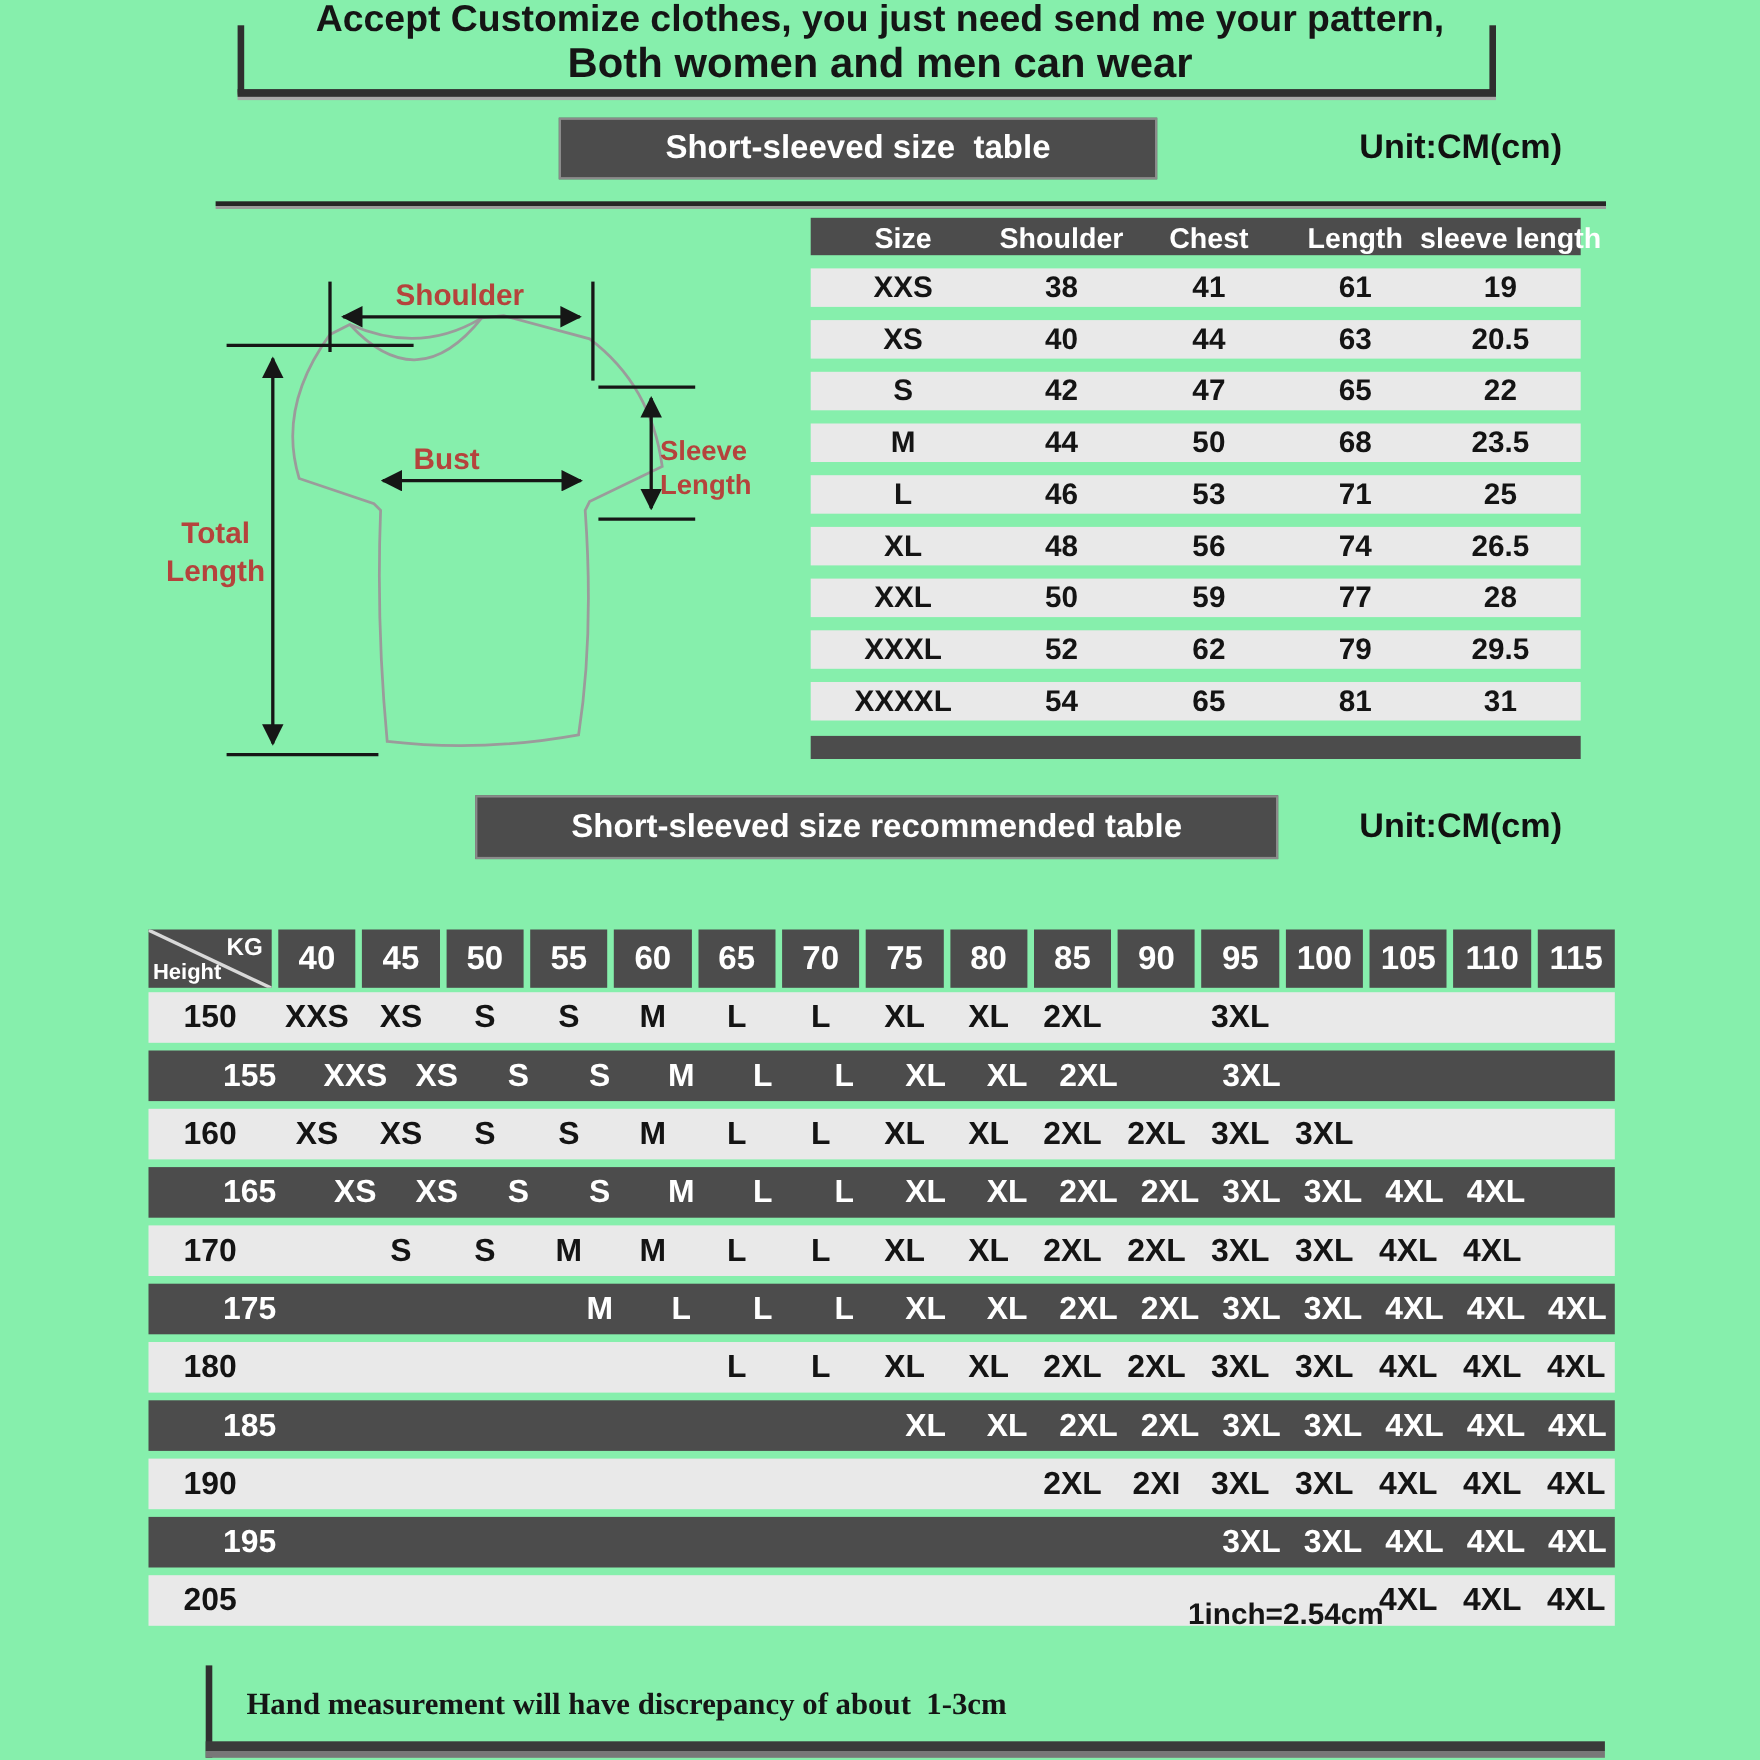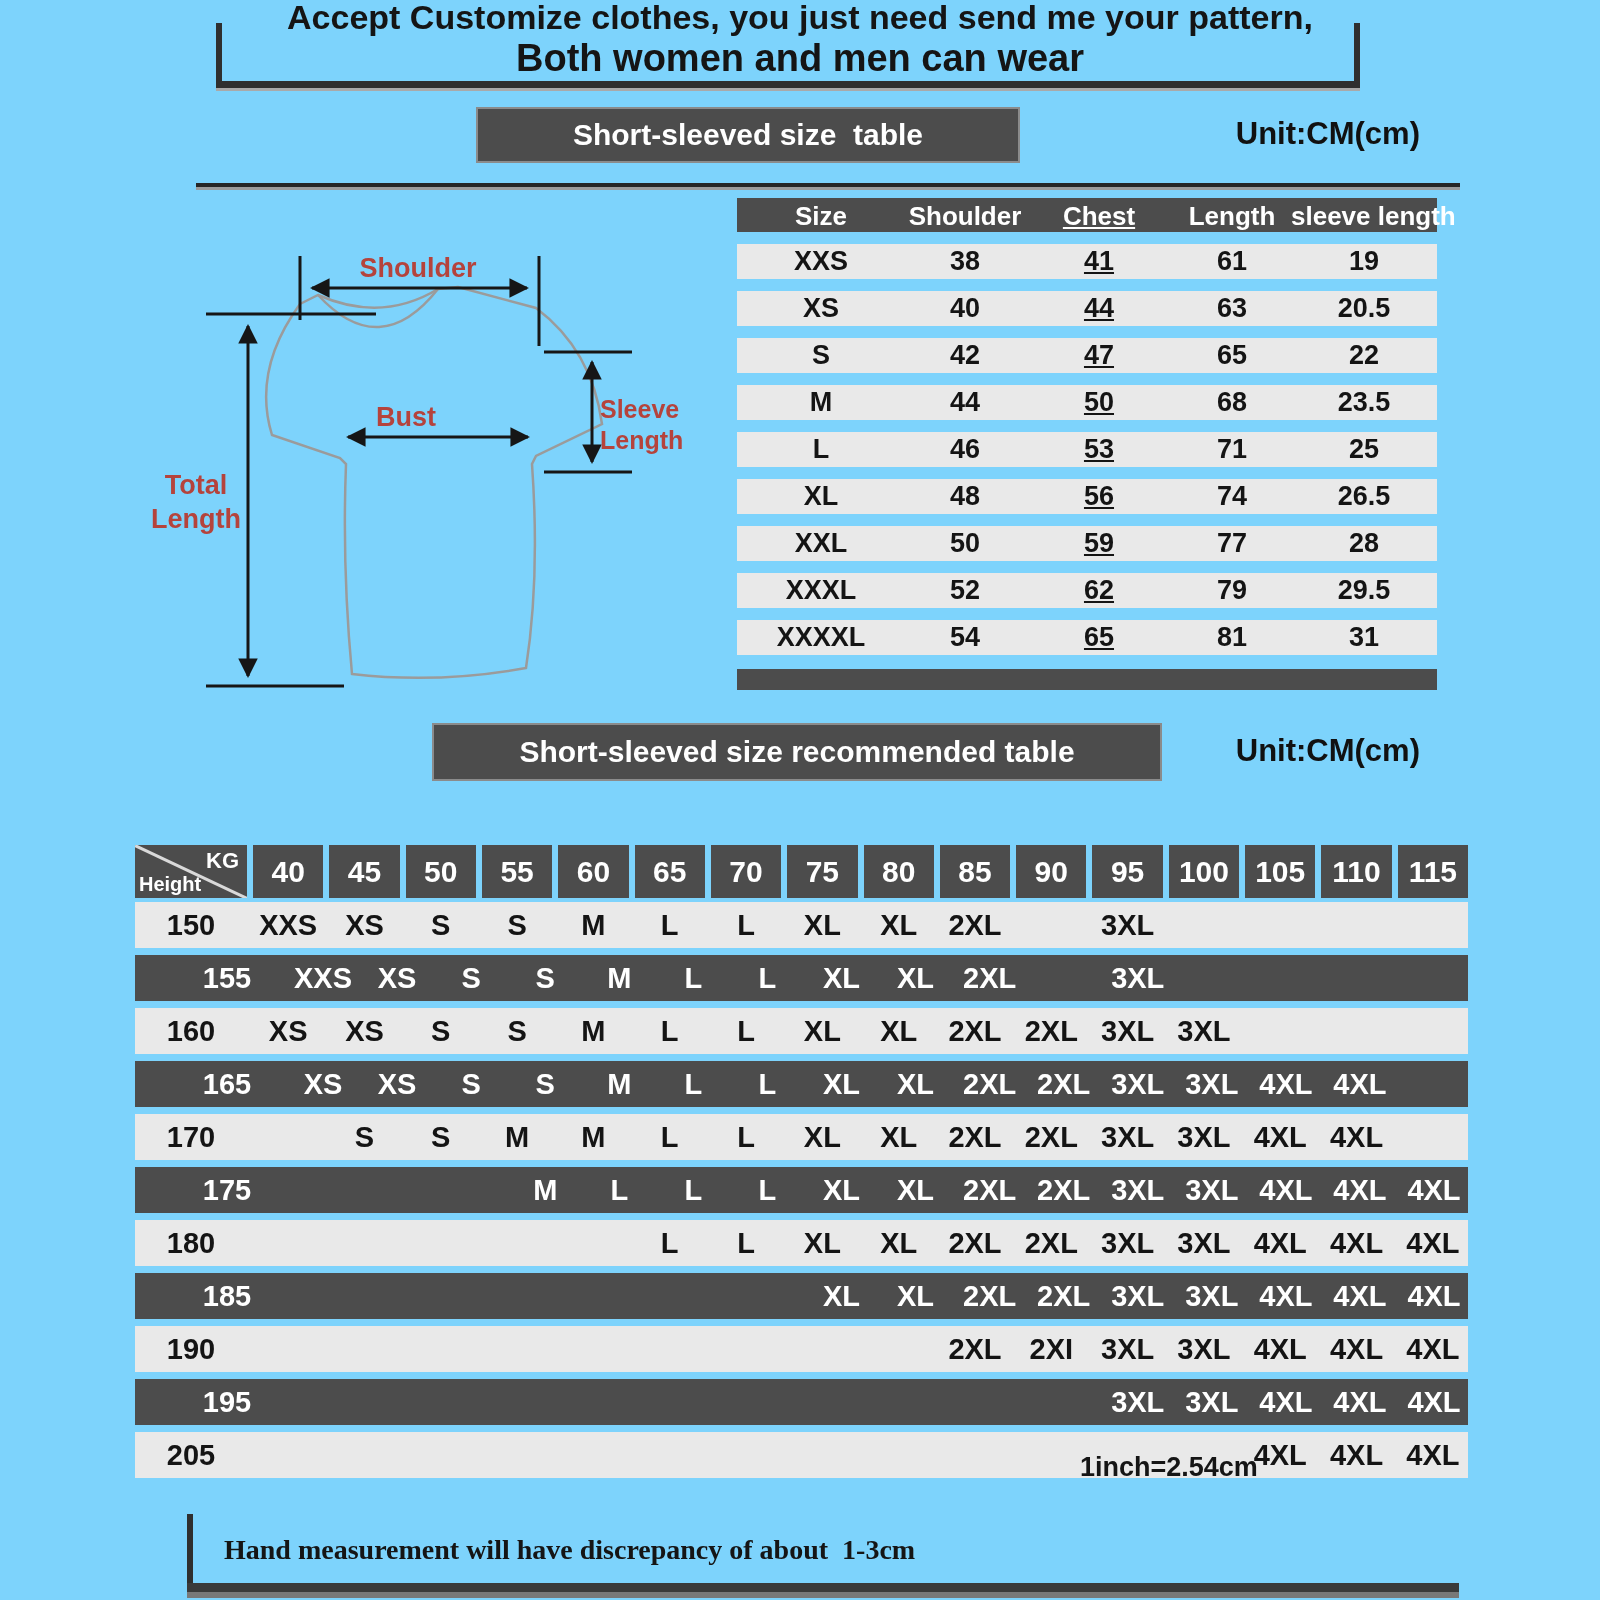--- a/index.html
+++ b/index.html
@@ -1,50 +1,50 @@
 <!DOCTYPE html>
 <html><head>
 <meta charset="utf-8">
 <style>
   html,body{margin:0;padding:0;background:#fff;}
-  .page{position:relative;width:1600px;height:1600px;background:#7dd3fc;overflow:hidden;
+  .page{position:relative;width:1600px;height:1600px;background:#86efac;overflow:hidden;
         font-family:"Liberation Sans",sans-serif;font-weight:bold;color:#151515;}
   .pre{white-space:pre;}
 
   
   .hdr-line1{position:absolute;top:-2px;left:0;width:1600px;text-align:center;font-size:34px;line-height:38px;}
   .hdr-line2{position:absolute;top:38px;left:0;width:1600px;text-align:center;font-size:38px;line-height:40px;}
   .frame-left{position:absolute;left:216px;top:23px;width:6px;height:63px;background:#2f2f2f;}
   .frame-right{position:absolute;left:1354px;top:23px;width:6px;height:63px;background:#2f2f2f;}
   .frame-bottom{position:absolute;left:216px;top:81px;width:1144px;height:7px;background:#2f2f2f;box-shadow:0 3px 0 #a9a9a9;}
 
   
   .banner{position:absolute;background:#4c4c4c;border:2px solid #8b8b8b;color:#fff;
           display:flex;align-items:center;justify-content:center;font-size:30px;}
-  .banner1{left:476px;top:107px;width:540px;height:52px;}
+  .banner1{left:508px;top:107px;width:540px;height:52px;}
   .banner2{left:432px;top:723px;width:726px;height:54px;}
   .unit{position:absolute;width:240px;text-align:right;font-size:31px;color:#111;}
   .unit1{left:1180px;top:116px;}
   .unit2{left:1180px;top:733px;}
 
   .divider{position:absolute;left:196px;top:183px;width:1264px;height:7px;
            background:linear-gradient(#262626 0 55%,#9b9b9b 55% 100%);}
 
   
   .diagram{position:absolute;left:140px;top:228px;width:560px;height:462px;}
 
   
   .size-table{position:absolute;left:737px;top:198px;width:700px;}
   .st-header{height:34px;background:#4c4c4c;color:#fff;display:flex;align-items:flex-end;font-size:26px;}
   .st-row{height:35px;margin-top:12px;background:#e9e9e9;display:flex;align-items:center;font-size:27px;color:#141414;}
   .st-body{margin-top:6px;}
   .st-cell{text-align:center;white-space:nowrap;}
   .st-cell:nth-child(1){width:168px;}
   .st-cell:nth-child(2){width:120px;}
-  .st-cell:nth-child(3){width:148px;text-decoration:underline;}
+  .st-cell:nth-child(3){width:148px;}
   .st-cell:nth-child(4){width:118px;}
   .st-cell:nth-child(5){width:146px;}
   .st-footer{height:21px;margin-top:14px;background:#4c4c4c;}
 
   
   .matrix{position:absolute;left:135px;top:845px;width:1333px;font-size:29px;}
   .mx-header{display:grid;grid-template-columns:112px repeat(16,1fr);column-gap:6px;height:53px;margin-bottom:4px;}
   .mx-wcell{background:#4c4c4c;color:#fff;display:flex;align-items:center;justify-content:center;font-size:30px;}
   .mx-corner{position:relative;background:#4c4c4c;color:#fff;overflow:hidden;}
   .mx-corner .diag{position:absolute;left:0;top:-1px;width:126px;height:3px;background:#d9d9d9;

